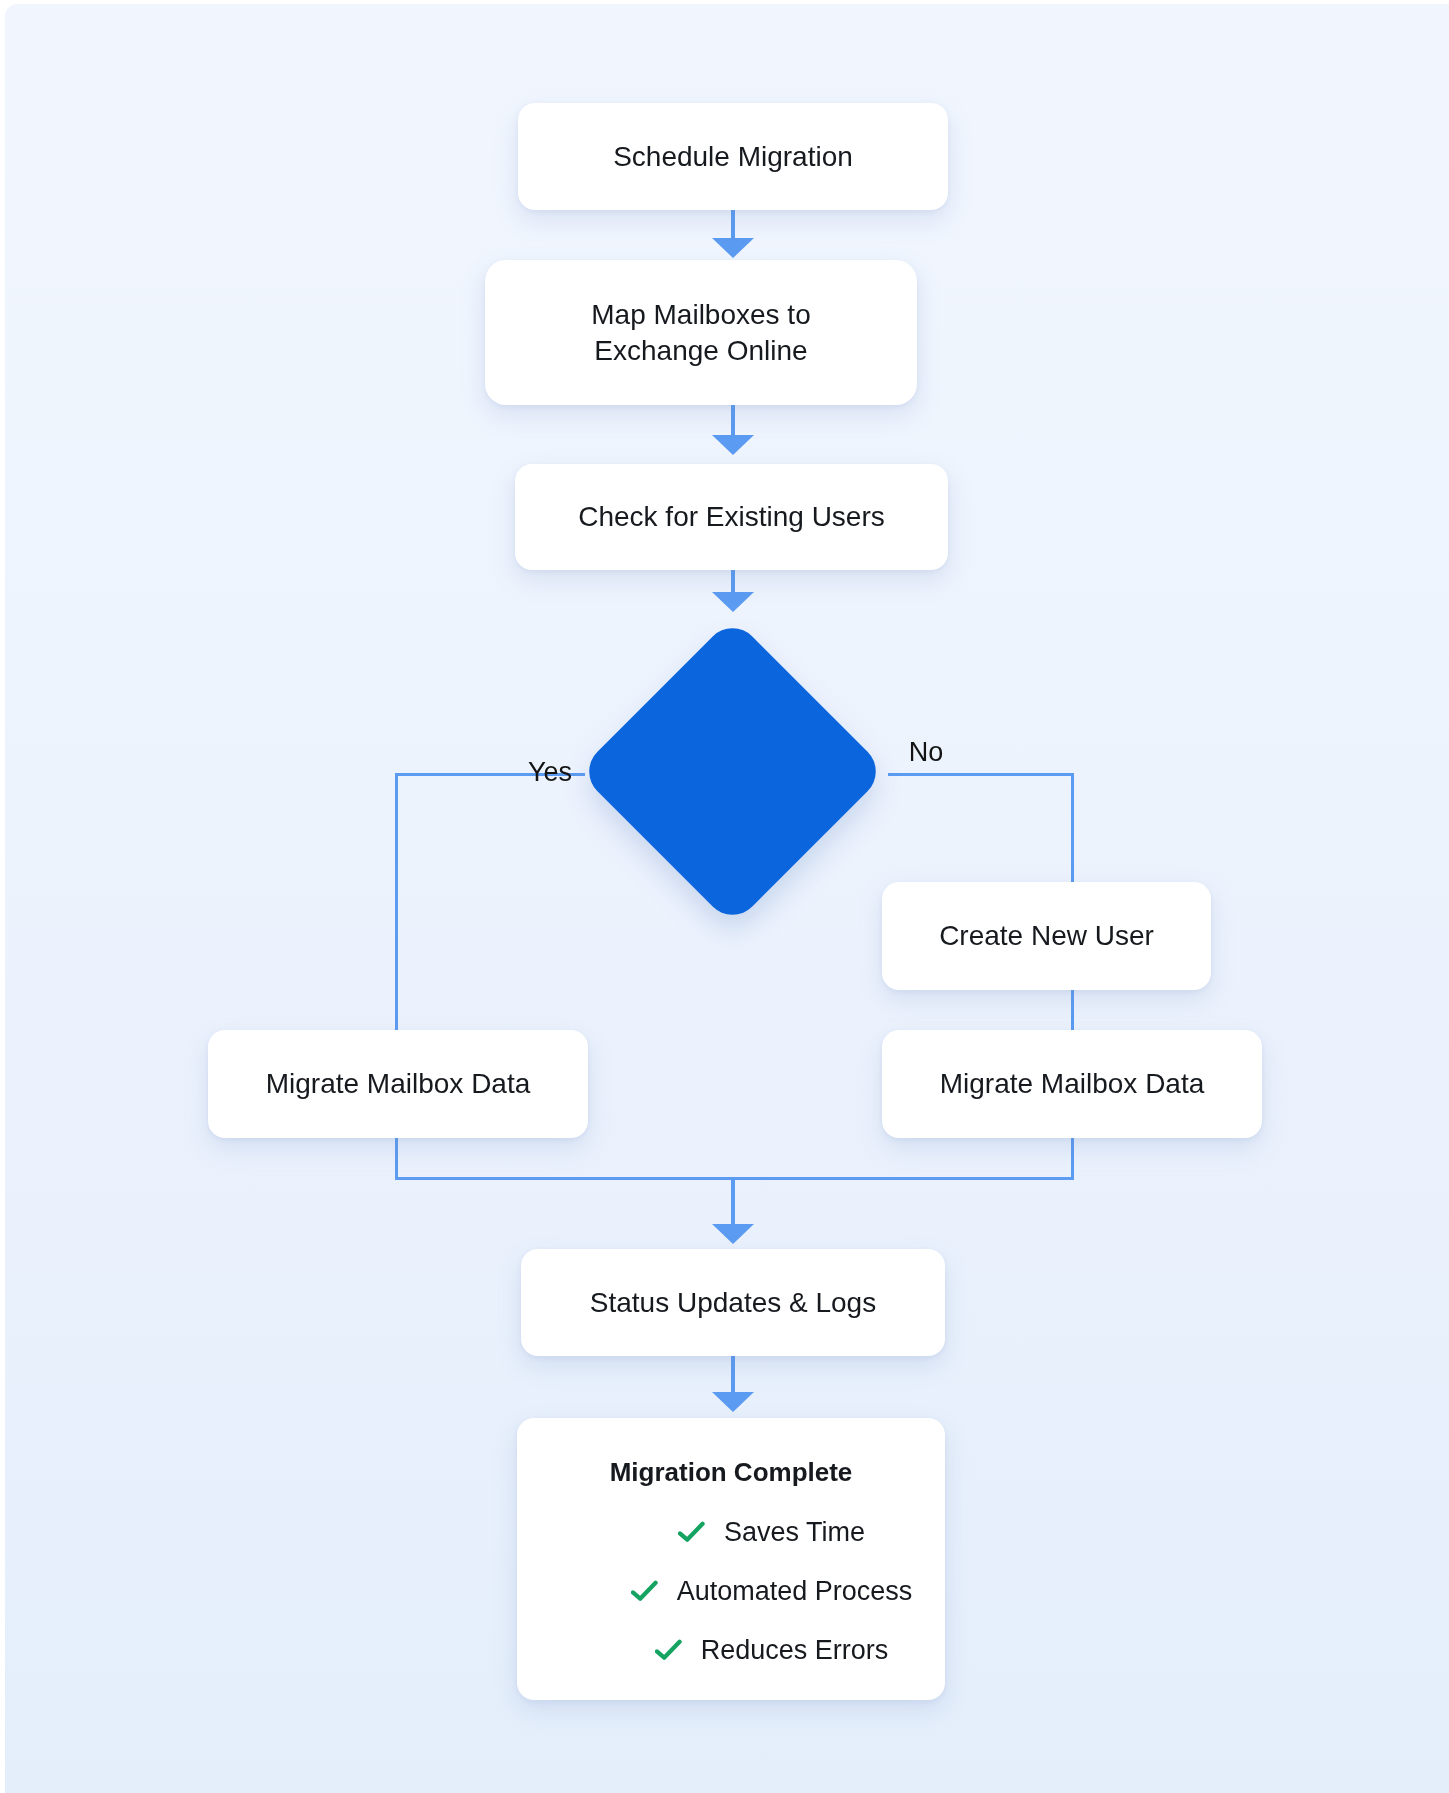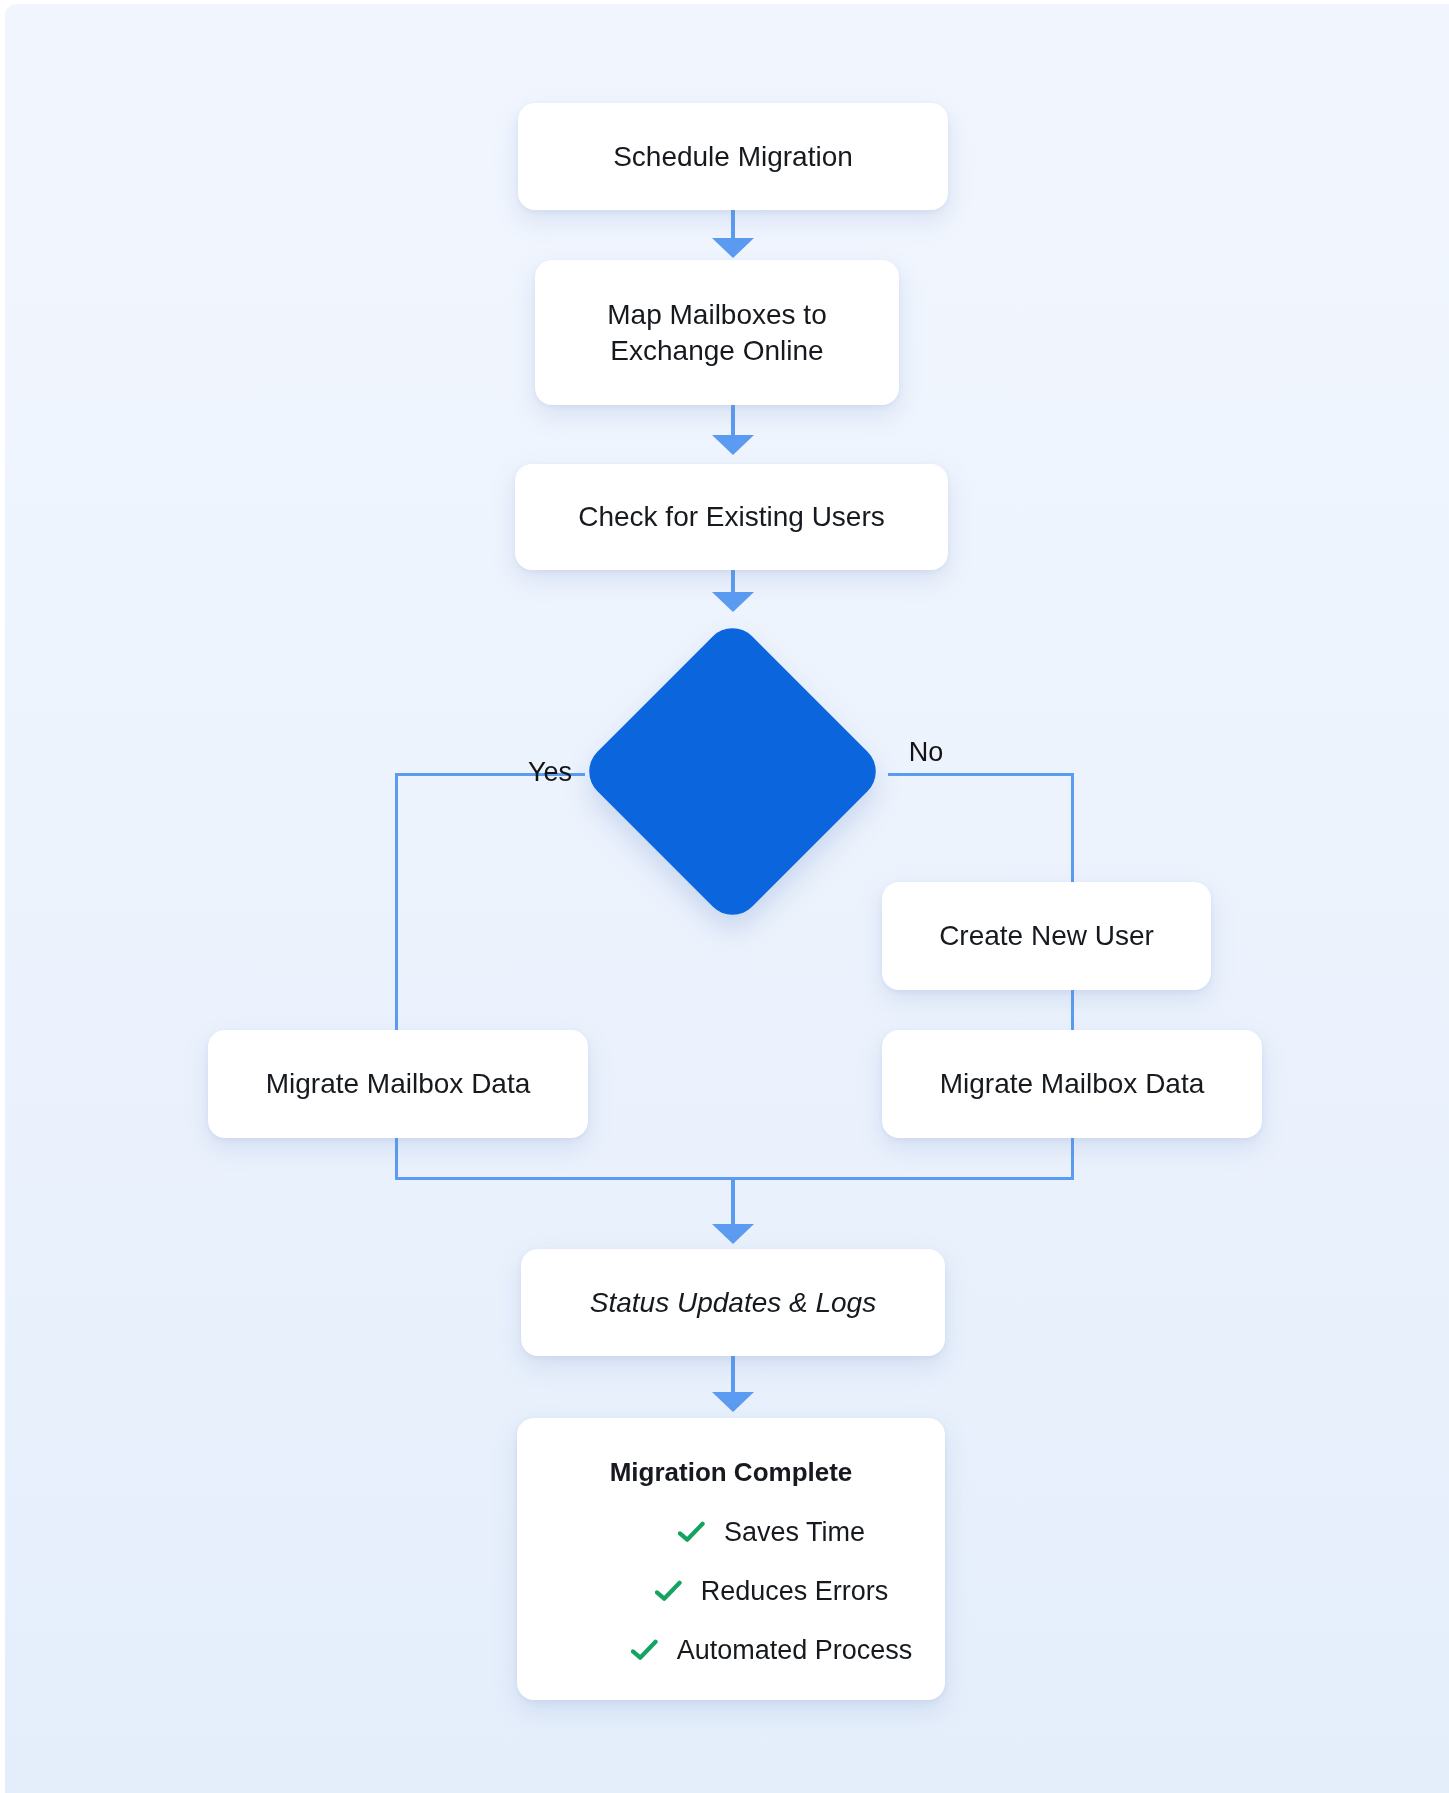--- a/index.html
+++ b/index.html
@@ -85,21 +85,21 @@
   <div class="stem" style="left:726px;top:1174px;height:46px;"></div>
   <div class="arrowhead" style="left:707px;top:1220px;"></div>
 
   <div class="stem" style="left:726px;top:1352px;height:36px;"></div>
   <div class="arrowhead" style="left:707px;top:1388px;"></div>
 
   <div class="node" style="left:513px;top:99px;width:430px;height:107px;">
     <span>Schedule Migration</span>
   </div>
 
-  <div class="node" style="left:530px;top:256px;width:364px;height:145px;">
+  <div class="node" style="left:480px;top:256px;width:432px;height:145px;border-radius:21px;">
     <span class="prelines">Map Mailboxes to
 Exchange Online</span>
   </div>
 
   <div class="node" style="left:510px;top:460px;width:433px;height:106px;align-items:center;">
     <span>Check for Existing Users</span>
   </div>
 
   <div class="diamond"></div>
 
@@ -115,41 +115,41 @@
   </div>
 
   <div class="node" style="left:203px;top:1026px;width:380px;height:108px;">
     <span>Migrate Mailbox Data</span>
   </div>
 
   <div class="node" style="left:877px;top:1026px;width:380px;height:108px;">
     <span>Migrate Mailbox Data</span>
   </div>
 
-  <div class="node" style="left:516px;top:1245px;width:424px;height:107px;font-style:italic;">
+  <div class="node" style="left:516px;top:1245px;width:424px;height:107px;">
     <span>Status Updates &amp; Logs</span>
   </div>
 
   <div class="node complete">
     <div class="complete-title">Migration Complete</div>
     <div class="check-list">
       <div class="check-row">
         <svg class="check-icon" viewBox="0 0 28 22">
           <polyline points="2,12.5 9.5,19 25.5,2.5" fill="none" stroke="#15a362" stroke-width="4.4" stroke-linecap="round" stroke-linejoin="round"></polyline>
         </svg>
         <span>Saves Time</span>
       </div>
       <div class="check-row">
         <svg class="check-icon" viewBox="0 0 28 22">
           <polyline points="2,12.5 9.5,19 25.5,2.5" fill="none" stroke="#15a362" stroke-width="4.4" stroke-linecap="round" stroke-linejoin="round"></polyline>
         </svg>
-        <span>Reduces Errors</span>
+        <span>Automated Process</span>
       </div>
       <div class="check-row">
         <svg class="check-icon" viewBox="0 0 28 22">
           <polyline points="2,12.5 9.5,19 25.5,2.5" fill="none" stroke="#15a362" stroke-width="4.4" stroke-linecap="round" stroke-linejoin="round"></polyline>
         </svg>
-        <span>Automated Process</span>
+        <span>Reduces Errors</span>
       </div>
     </div>
   </div>
 
 </div>
 
 </body></html>

